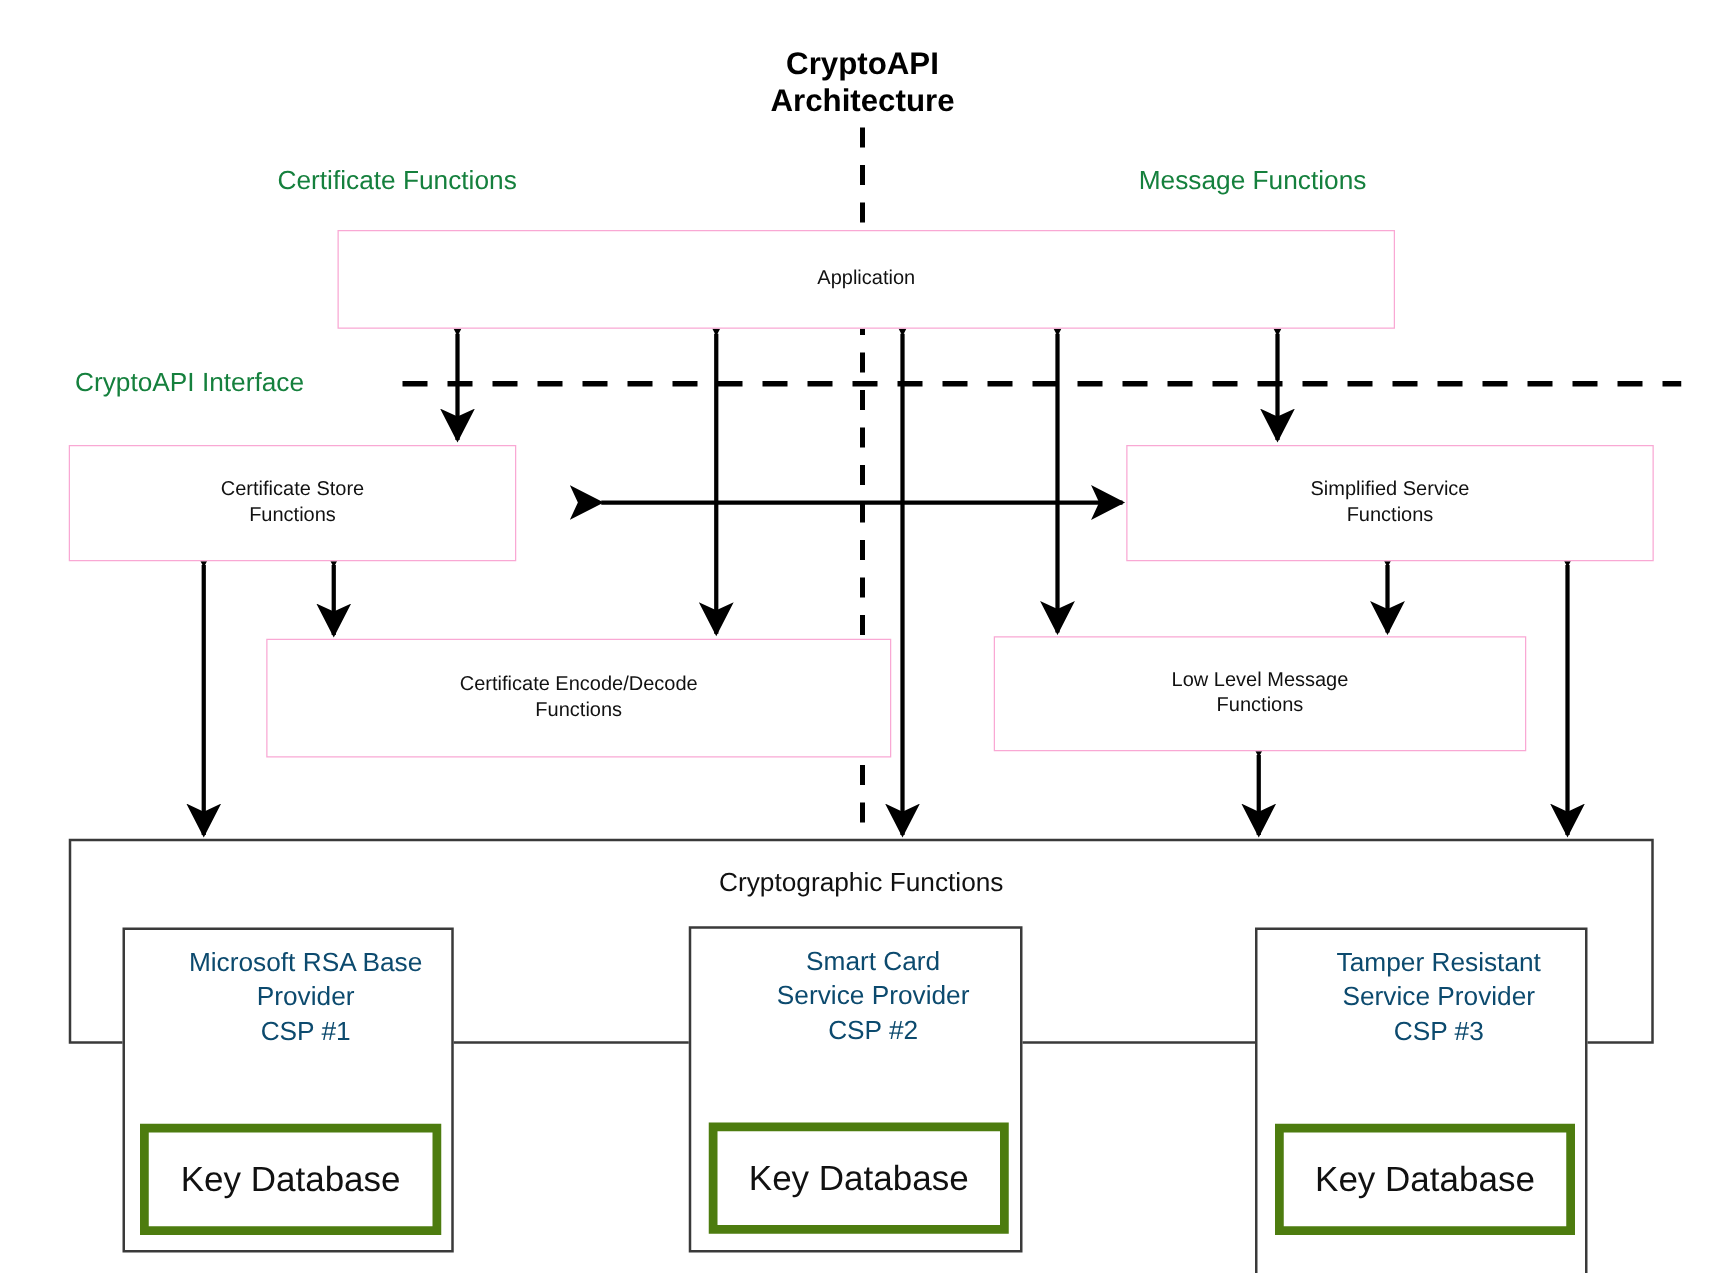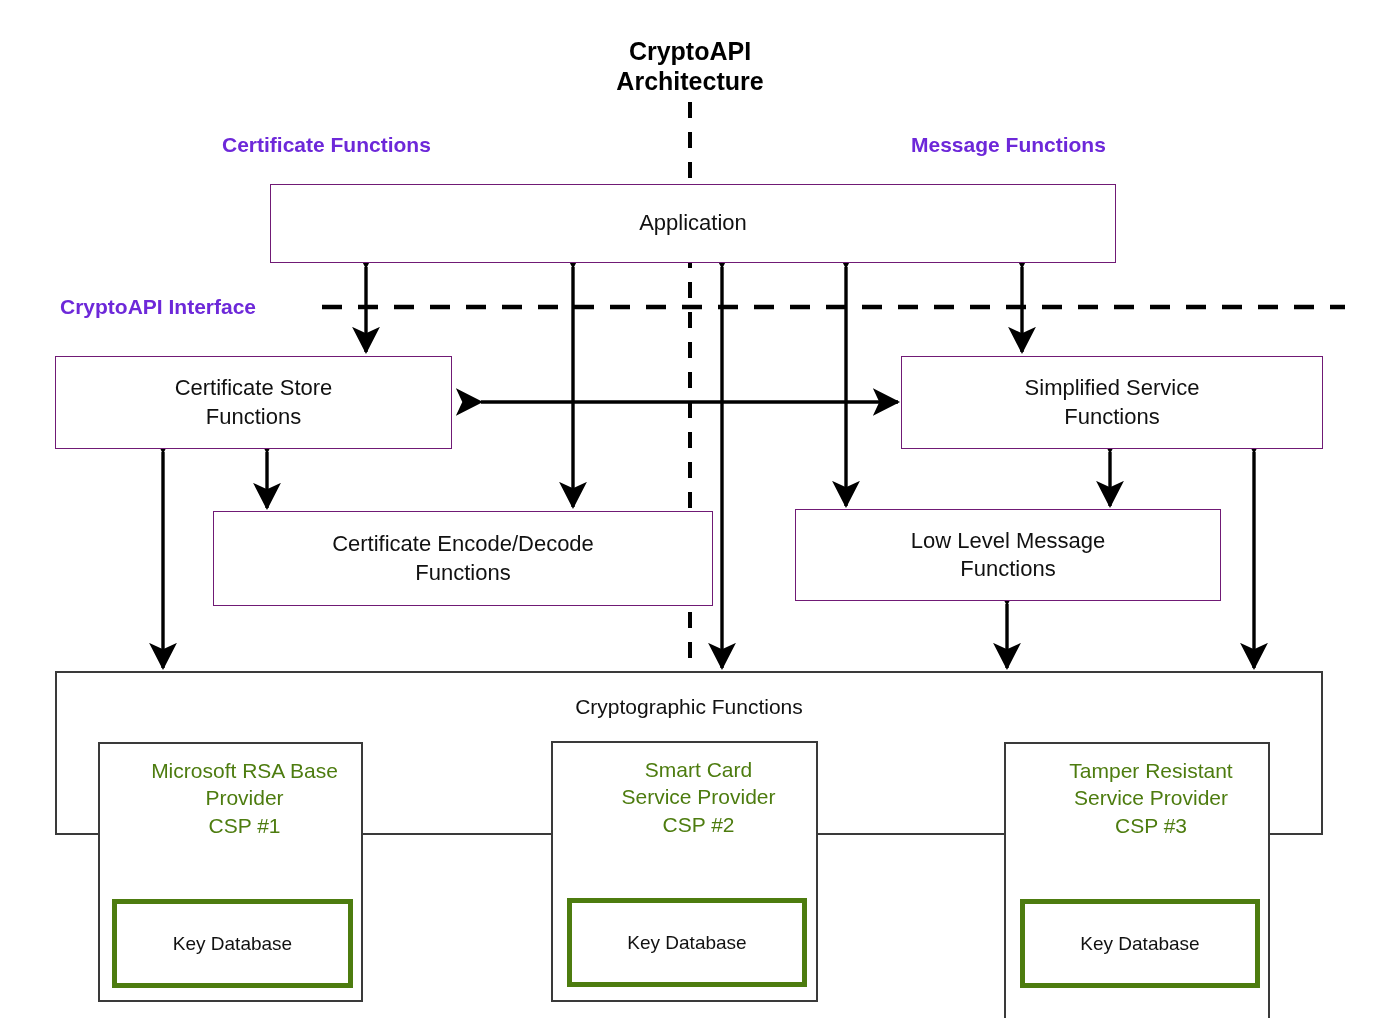--- a/index.html
+++ b/index.html
@@ -21,53 +21,53 @@
   #svg-layer {
     position: absolute;
     left: 0;
     top: 0;
     width: 1375px;
     height: 1018px;
   }
   .node {
     position: absolute;
     box-sizing: border-box;
-    border: 2px solid #701a75;
+    border: 2px solid #f9a8d4;
     background: #ffffff;
     display: flex;
     align-items: center;
     justify-content: center;
     text-align: center;
-    font-size: 22px;
+    font-size: 16px;
     color: #111111;
     line-height: 1.28;
     white-space: pre-line;
     z-index: 3;
   }
   .node.thin {
     border-width: 1.5px;
   }
   .node-inner {
     position: absolute;
     box-sizing: border-box;
-    border: 5px solid #4d7c0f;
+    border: 7px solid #4d7c0f;
     background: #ffffff;
     display: flex;
     align-items: center;
     justify-content: center;
     text-align: center;
-    font-size: 19px;
+    font-size: 28px;
     color: #111111;
     z-index: 4;
   }
   .label {
     position: absolute;
-    font-weight: bold;
+    font-weight: normal;
     font-size: 21px;
-    color: #6d28d9;
+    color: #15803d;
     white-space: pre-line;
     z-index: 6;
   }
   .title {
     position: absolute;
     font-weight: bold;
     font-size: 25px;
     color: #000000;
     text-align: center;
     line-height: 1.2;
@@ -80,21 +80,21 @@
     border: 2px solid #3a3a3a;
     background: #ffffff;
     z-index: 5;
   }
   .csp-title {
     position: absolute;
     left: 0;
     right: 0;
     text-align: center;
     font-size: 21px;
-    color: #4d7c0f;
+    color: #0c4a6e;
     line-height: 1.3;
     white-space: pre-line;
     padding-left: 28px;
   }
   .crypto-label {
     position: absolute;
     text-align: center;
     font-size: 21px;
     color: #111111;
   }
@@ -142,21 +142,21 @@
 Architecture</div>
 
   <div class="label" style="left:222px; top:119px;">Certificate Functions</div>
 
   <div class="label" style="left:911px; top:119px;">Message Functions</div>
 
   <div class="label" style="left:60px; top:281px;">CryptoAPI Interface</div>
 
   <div class="node thin" style="left:270px; top:170px; width:846px; height:79px;">Application</div>
 
-  <div class="node thin" style="left:55px; top:342px; width:397px; height:93px;">Certificate Store
+  <div class="node thin" style="left:55px; top:342px; width:358px; height:93px;">Certificate Store
 Functions</div>
 
   <div class="node thin" style="left:901px; top:342px; width:422px; height:93px;">Simplified Service
 Functions</div>
 
   <div class="node thin" style="left:213px; top:497px; width:500px; height:95px;">Certificate Encode/Decode
 Functions</div>
 
   <div class="node thin" style="left:795px; top:495px; width:426px; height:92px;">Low Level Message
 Functions</div>

